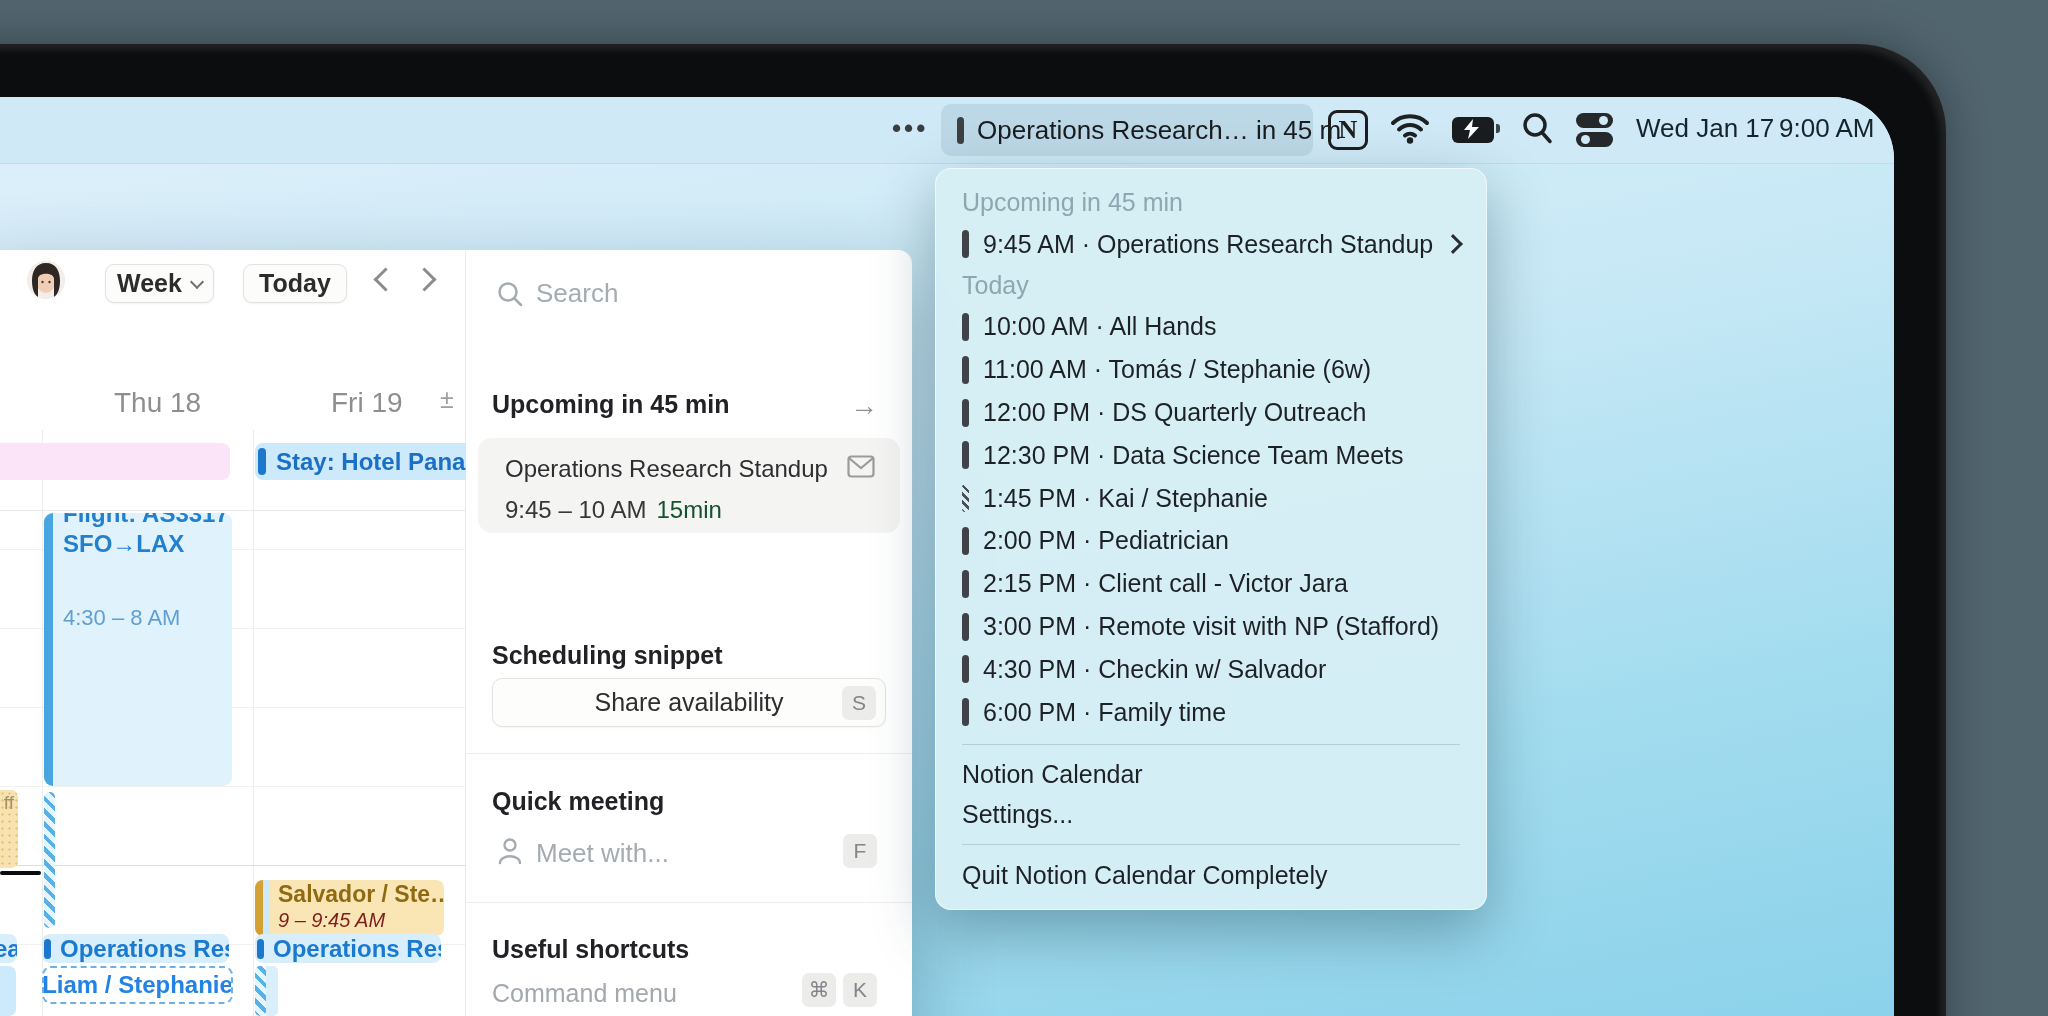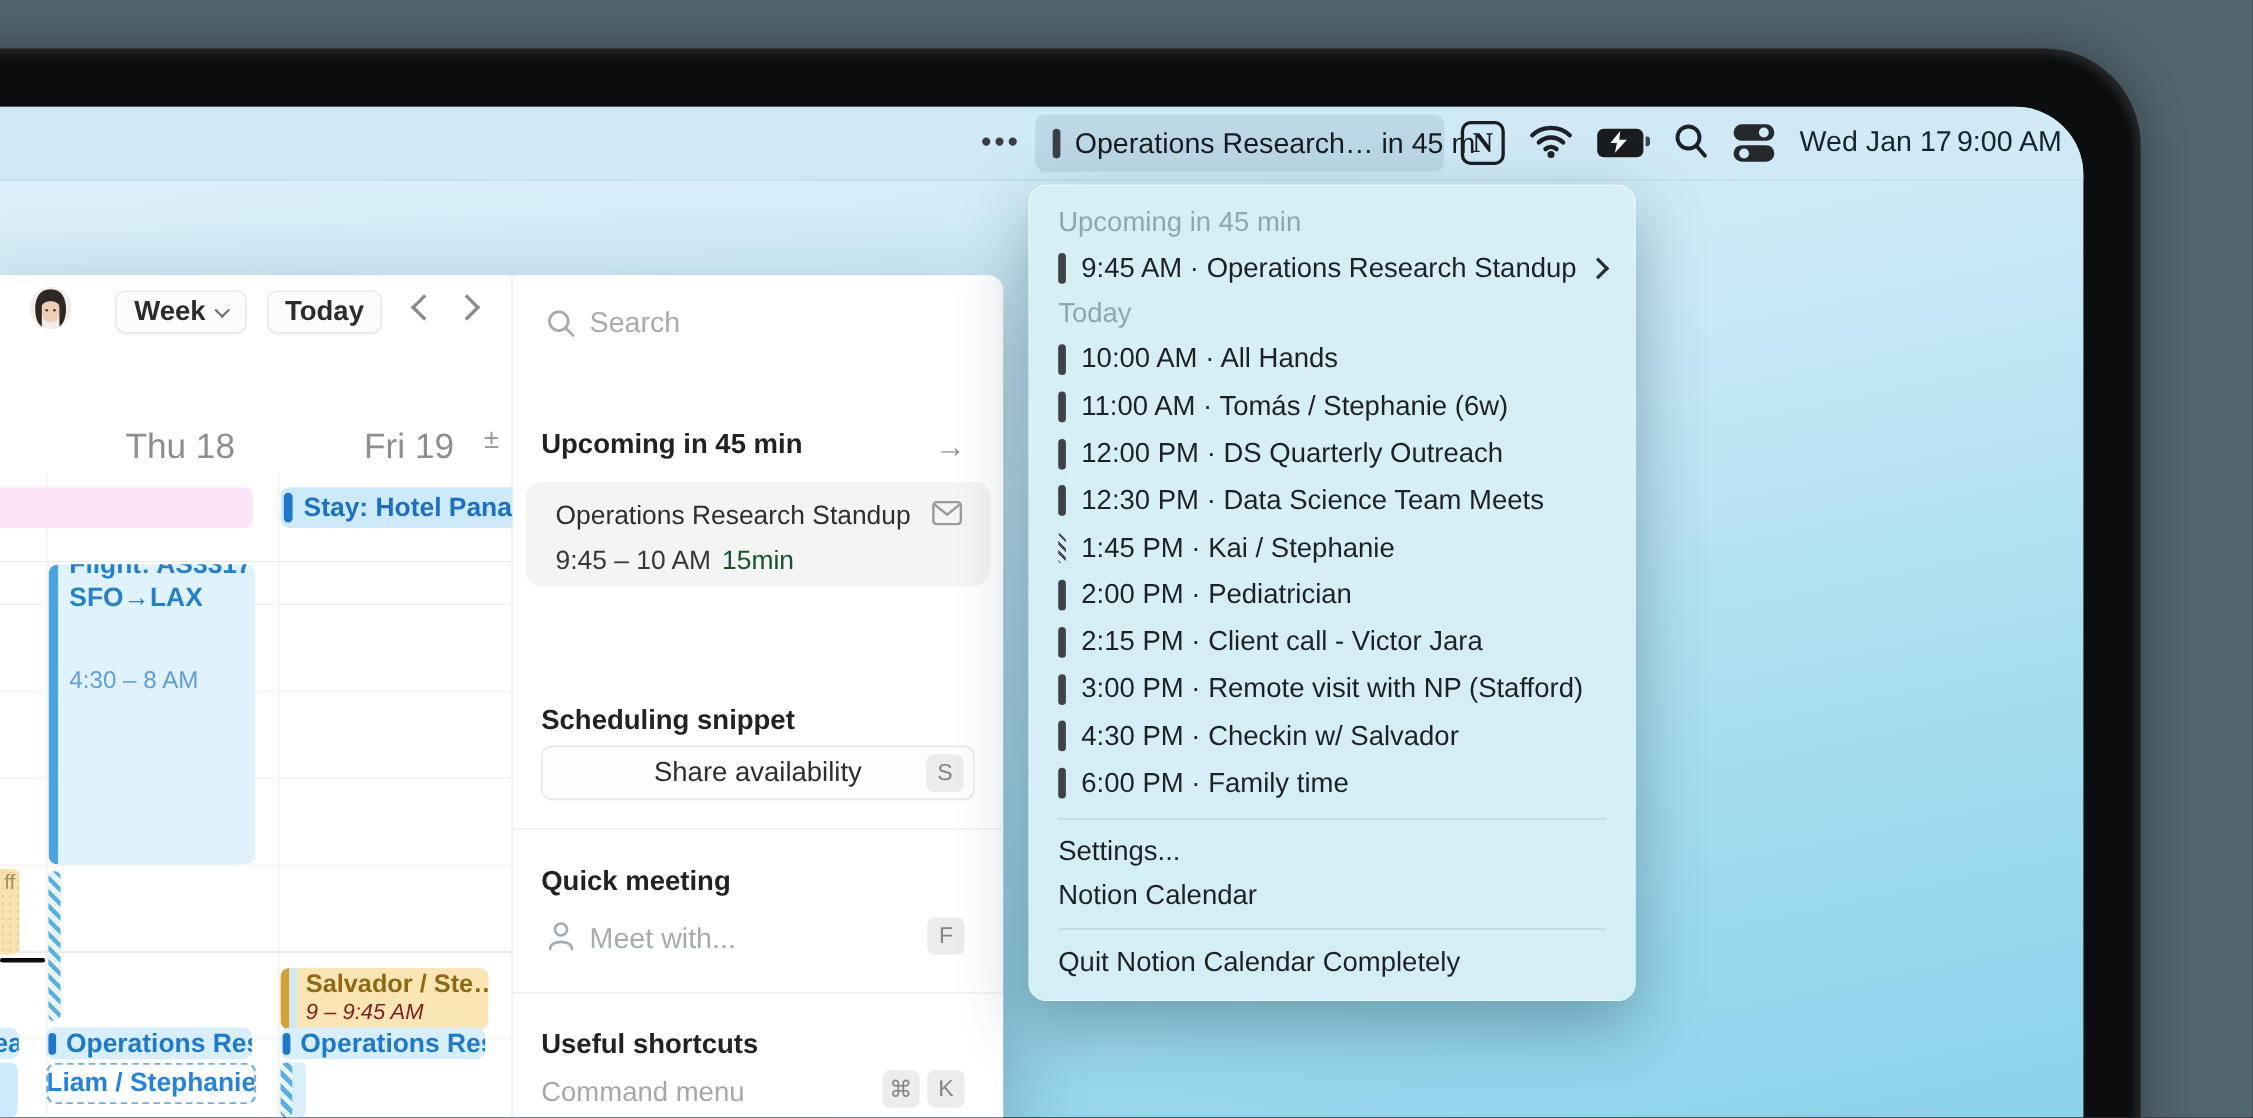--- a/index.html
+++ b/index.html
@@ -52,27 +52,27 @@
   .chev{display:inline-block;width:11px;height:11px;border-right:3.5px solid #2b2e31;border-bottom:3.5px solid #2b2e31;}
   .chev.right{transform:rotate(-45deg);}
   
   .window{position:absolute;left:-24px;top:153px;width:936px;height:790px;background:#ffffff;
     border-radius:14px 14px 0 0;box-shadow:0 26px 80px rgba(25,60,85,.33);}
   .panel-divider{position:absolute;left:465px;top:153px;width:1px;height:766px;background:#e9e9e8;}
   .avatar{position:absolute;left:27px;top:164px;width:38px;height:38px;border-radius:50%;overflow:hidden;background:#efe8e2;}
   .btn{position:absolute;top:167px;height:39px;border:1.5px solid #e2e2e0;border-radius:9px;background:#fcfcfb;
     box-shadow:0 1px 2px rgba(0,0,0,.05);display:flex;align-items:center;justify-content:center;
     font-size:25px;font-weight:600;color:#2c2c2a;box-sizing:border-box;}
-  .btn.week{left:105px;width:119px;gap:10px;}
+  .btn.week{left:105px;width:109px;gap:10px;}
   .btn.today{left:243px;width:104px;}
   .chev-sm{display:inline-block;width:8px;height:8px;border-right:2.5px solid #6e6e6c;border-bottom:2.5px solid #6e6e6c;transform:rotate(45deg);margin-top:-4px;}
   .navchev{position:absolute;top:174px;width:14px;height:14px;border-right:3px solid #8b8b89;border-bottom:3px solid #8b8b89;}
   .navchev.prev{left:377px;transform:rotate(135deg);}
   .navchev.next{left:416px;transform:rotate(-45deg);}
-  .dayhdr{position:absolute;top:290px;font-size:32px;color:#8e8e8c;}
+  .dayhdr{position:absolute;top:290px;font-size:28px;color:#8e8e8c;}
   .tz{position:absolute;left:440px;top:288px;font-size:25px;color:#9e9e9c;}
   .grid-v{position:absolute;top:333px;width:1px;height:586px;background:#ededec;}
   .grid-h{position:absolute;left:0;width:465px;height:1px;background:#f1f1f0;}
   
   .ev{position:absolute;box-sizing:border-box;overflow:hidden;}
   .ev.pink{left:-10px;top:346px;width:240px;height:37px;border-radius:0 8px 8px 0;background:#fbe4f7;}
   .ev.stay{left:255px;top:346px;width:211px;height:37px;border-radius:8px 0 0 8px;background:#cdeafc;
     display:flex;align-items:center;}
   .ev.stay .acc{width:8px;height:27px;border-radius:4px;background:#1d78cd;margin:0 10px 0 3px;flex:none;}
   .ev.stay .t{font-size:24px;font-weight:700;color:#1b6fc4;white-space:nowrap;}
@@ -336,19 +336,19 @@
     <div class="dd-item">
         <span class="evbar"></span>
         <span>4:30 PM · Checkin w/ Salvador</span>
       </div>
     <div class="dd-item">
         <span class="evbar"></span>
         <span>6:00 PM · Family time</span>
       </div>
 
     <div class="dd-sep"></div>
+    <div class="dd-menu">Notion Calendar</div>
     <div class="dd-menu">Settings...</div>
-    <div class="dd-menu">Notion Calendar</div>
     <div class="dd-sep"></div>
     <div class="dd-menu">Quit Notion Calendar Completely</div>
   </div>
 
 </div>
 
 </body></html>

